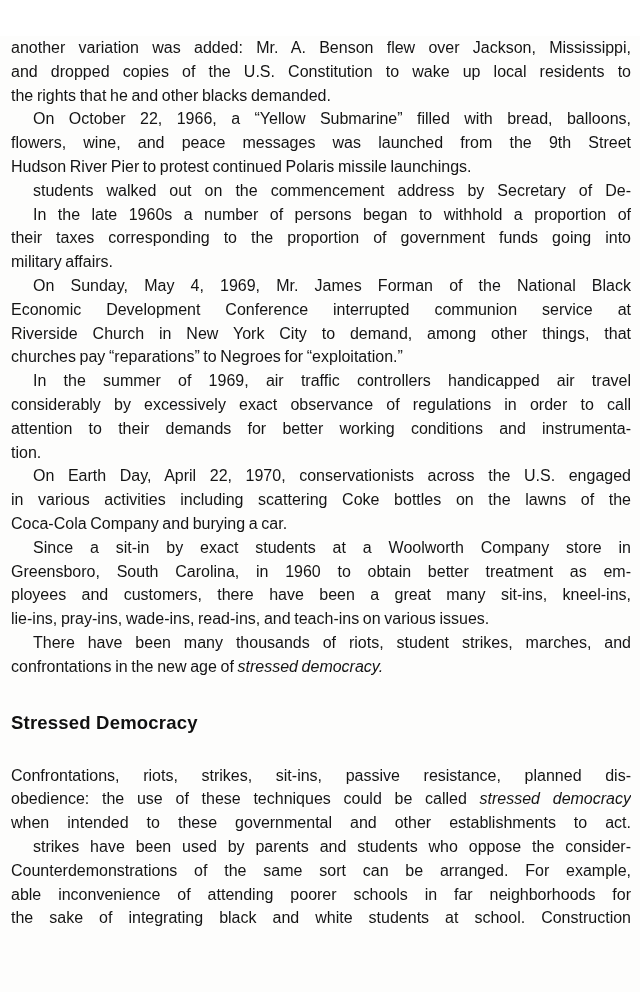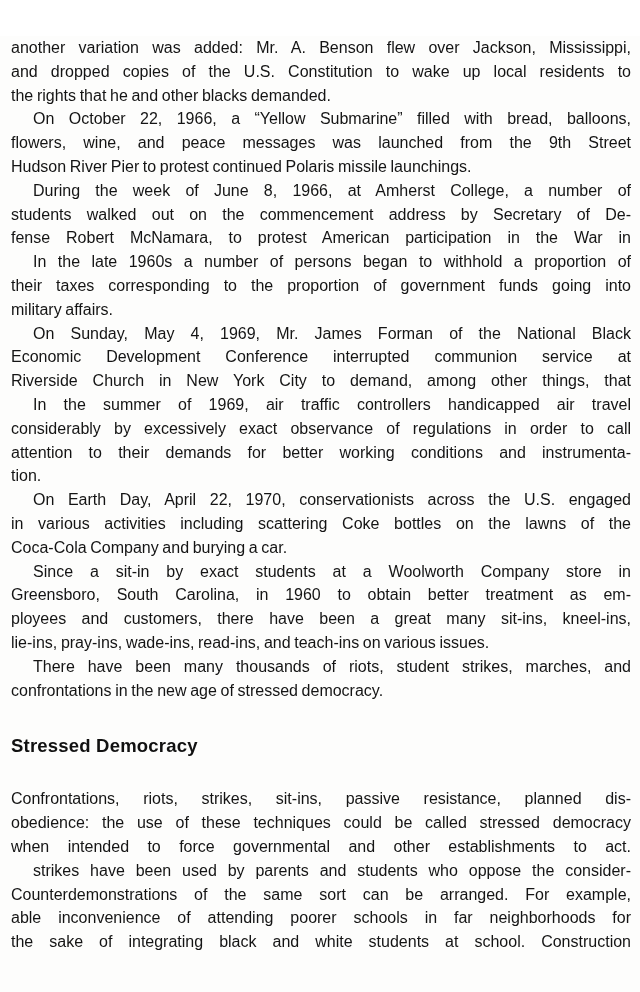--- a/index.html
+++ b/index.html
@@ -35,20 +35,21 @@
     overflow: hidden;
     height: 23.8px;
   }
   .line.end {
     text-align-last: left;
   }
   .para.indent .line:first-child {
     text-indent: 22px;
   }
   .ital {
+    font-style: italic;
   }
   .heading {
     margin: 32px 0 29px 0;
     font-size: 18.5px;
     line-height: 24px;
     font-weight: 700;
     letter-spacing: 0.2px;
     color: #111111;
   }
 </style>
@@ -61,33 +62,32 @@
         <div class="line"><span>another variation was added: Mr. A. Benson flew over Jackson, Mississippi,</span></div>
         <div class="line"><span>and dropped copies of the U.S. Constitution to wake up local residents to</span></div>
         <div class="line end"><span>the rights that he and other blacks demanded.</span></div>
       </div>
       <div class="para indent">
         <div class="line"><span>On October 22, 1966, a “Yellow Submarine” filled with bread, balloons,</span></div>
         <div class="line"><span>flowers, wine, and peace messages was launched from the 9th Street</span></div>
         <div class="line end"><span>Hudson River Pier to protest continued Polaris missile launchings.</span></div>
       </div>
       <div class="para indent">
-        <div class="line"><span>During the week of June 8, 1966, at Amherst College, a number of</span></div>
         <div class="line"><span>students walked out on the commencement address by Secretary of De-</span></div>
-        <div class="line"><span>fense Robert McNamara, to protest American participation in the War in</span></div>
       </div>
       <div class="para indent">
         <div class="line"><span>In the late 1960s a number of persons began to withhold a proportion of</span></div>
         <div class="line"><span>their taxes corresponding to the proportion of government funds going into</span></div>
         <div class="line end"><span>military affairs.</span></div>
       </div>
       <div class="para indent">
         <div class="line"><span>On Sunday, May 4, 1969, Mr. James Forman of the National Black</span></div>
         <div class="line"><span>Economic Development Conference interrupted communion service at</span></div>
         <div class="line"><span>Riverside Church in New York City to demand, among other things, that</span></div>
+        <div class="line end"><span>churches pay “reparations” to Negroes for “exploitation.”</span></div>
       </div>
       <div class="para indent">
         <div class="line"><span>In the summer of 1969, air traffic controllers handicapped air travel</span></div>
         <div class="line"><span>considerably by excessively exact observance of regulations in order to call</span></div>
         <div class="line"><span>attention to their demands for better working conditions and instrumenta-</span></div>
         <div class="line end"><span>tion.</span></div>
       </div>
       <div class="para indent">
         <div class="line"><span>On Earth Day, April 22, 1970, conservationists across the U.S. engaged</span></div>
         <div class="line"><span>in various activities including scattering Coke bottles on the lawns of the</span></div>
@@ -102,21 +102,21 @@
       <div class="para indent">
         <div class="line"><span>There have been many thousands of riots, student strikes, marches, and</span></div>
         <div class="line end"><span>confrontations in the new age of </span><span class="ital">stressed democracy.</span></div>
       </div>
     </div>
   <h2 class="heading">Stressed Democracy</h2>
   <div id="section-block">
       <div class="para">
         <div class="line"><span>Confrontations, riots, strikes, sit-ins, passive resistance, planned dis-</span></div>
         <div class="line"><span>obedience: the use of these techniques could be called </span><span class="ital">stressed democracy</span></div>
-        <div class="line"><span>when intended to force governmental and other establishments to act.</span></div>
+        <div class="line"><span>when intended to these governmental and other establishments to act.</span></div>
       </div>
       <div class="para indent">
         <div class="line"><span>strikes have been used by parents and students who oppose the consider-</span></div>
         <div class="line"><span>Counterdemonstrations of the same sort can be arranged. For example,</span></div>
         <div class="line"><span>able inconvenience of attending poorer schools in far neighborhoods for</span></div>
         <div class="line"><span>the sake of integrating black and white students at school. Construction</span></div>
       </div>
     </div>
 </div>
 

